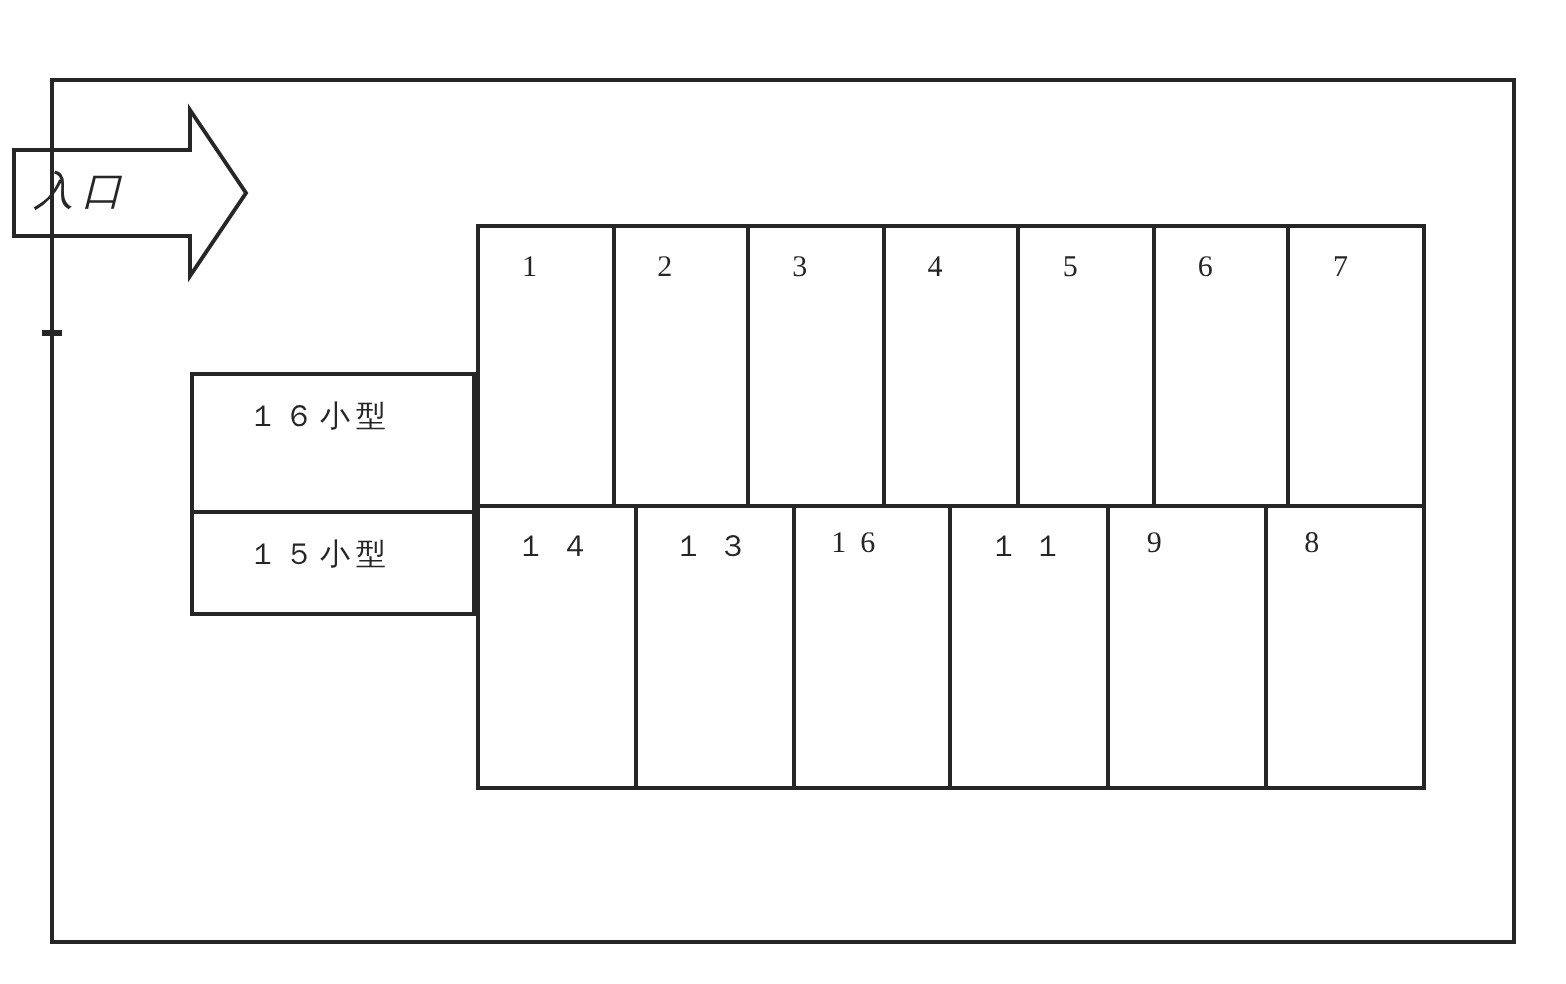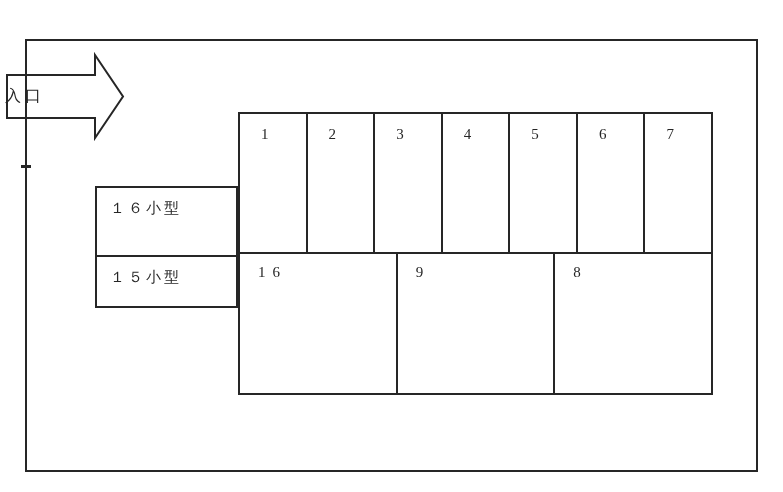--- a/index.html
+++ b/index.html
@@ -23,25 +23,26 @@
     border:2px solid var(--line);
   }
   
   .entrance-arrow-svg{
     position:absolute;
     left:0;top:48px;
     width:131px;height:97px;
   }
   .entrance-label{
     position:absolute;
-    left:5px;top:86px;
+    left:17px;top:86px;
     width:60px;
-    font-size:16px;
+    font-size:20px;
     letter-spacing:4px;
     line-height:20px;
+    font-style:italic;
   }
   
   .border-tick{
     position:absolute;
     left:21px;top:165px;
     width:10px;height:3px;
     background:var(--line);
   }
   
   .side-box{
@@ -49,21 +50,21 @@
     left:95px;
     width:143px;
     border:2px solid var(--line);
     box-sizing:border-box;
     background:var(--bg);
   }
   .side-box.box-16{top:186px;height:71px;}
   .side-box.box-15{top:255px;height:53px;}
   .side-box .box-label{
     display:block;
-    padding:11px 0 0 13px;
+    padding:11px 0 0 27px;
     font-size:15px;
     letter-spacing:3px;
     white-space:nowrap;
   }
   
   .grid{
     position:absolute;
     left:238px;top:112px;
     width:475px;height:283px;
     border:2px solid var(--line);
@@ -136,21 +137,30 @@
         </div>
       <div class="cell">
           <span class="num">6</span>
         </div>
       <div class="cell">
           <span class="num">7</span>
         </div>
     </div>
     <div class="grid-row bottom">
       <div class="cell">
+          <span class="num">１４</span>
+        </div>
+      <div class="cell">
+          <span class="num">１３</span>
+        </div>
+      <div class="cell">
           <span class="num">16</span>
+        </div>
+      <div class="cell">
+          <span class="num">１１</span>
         </div>
       <div class="cell">
           <span class="num">9</span>
         </div>
       <div class="cell">
           <span class="num">8</span>
         </div>
     </div>
   </div>
 

